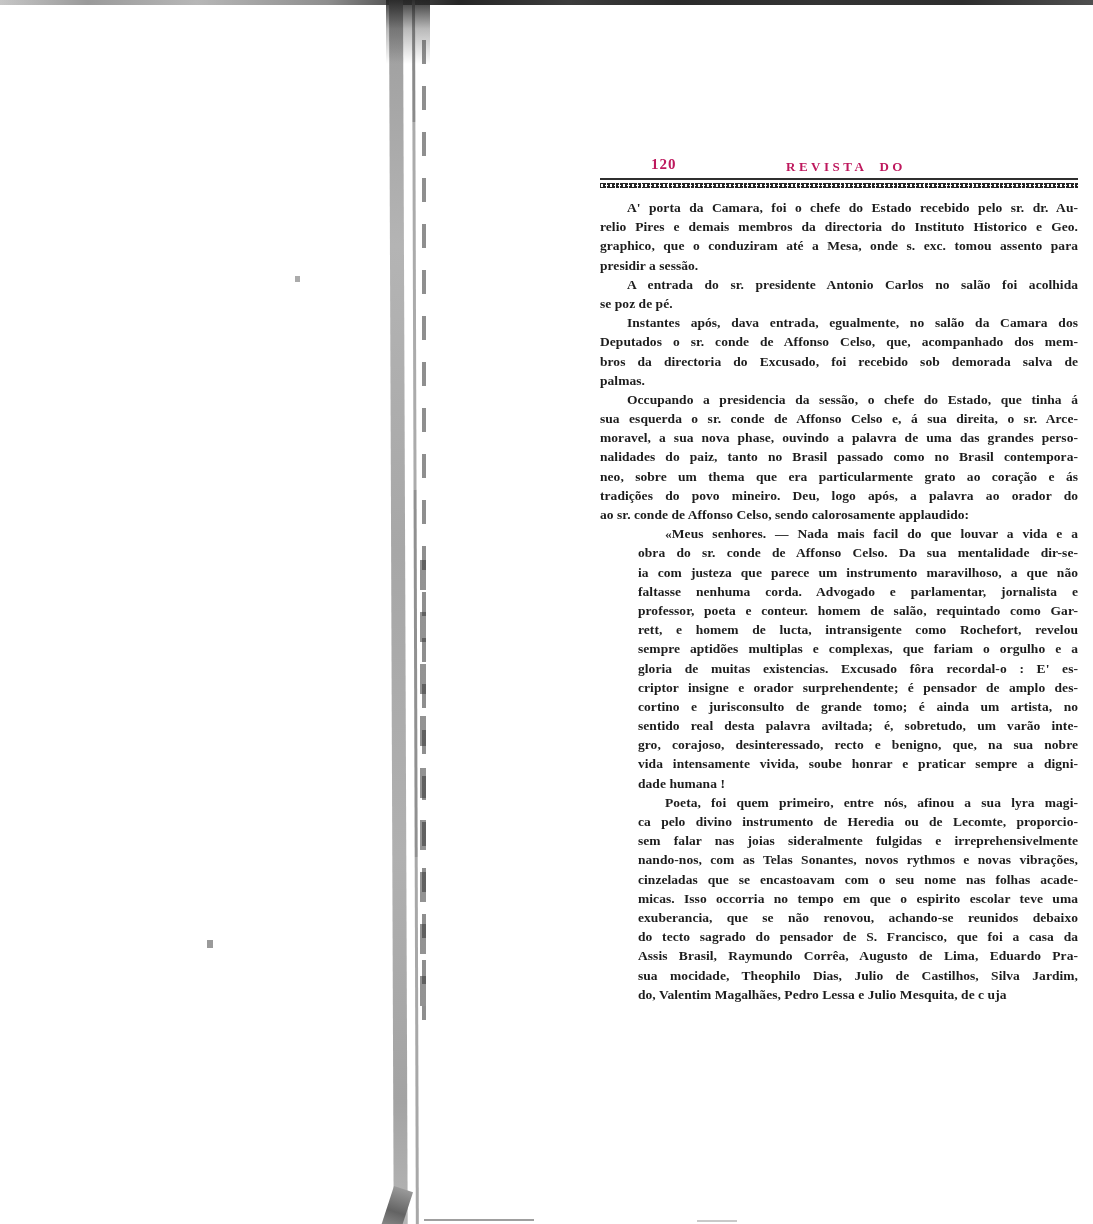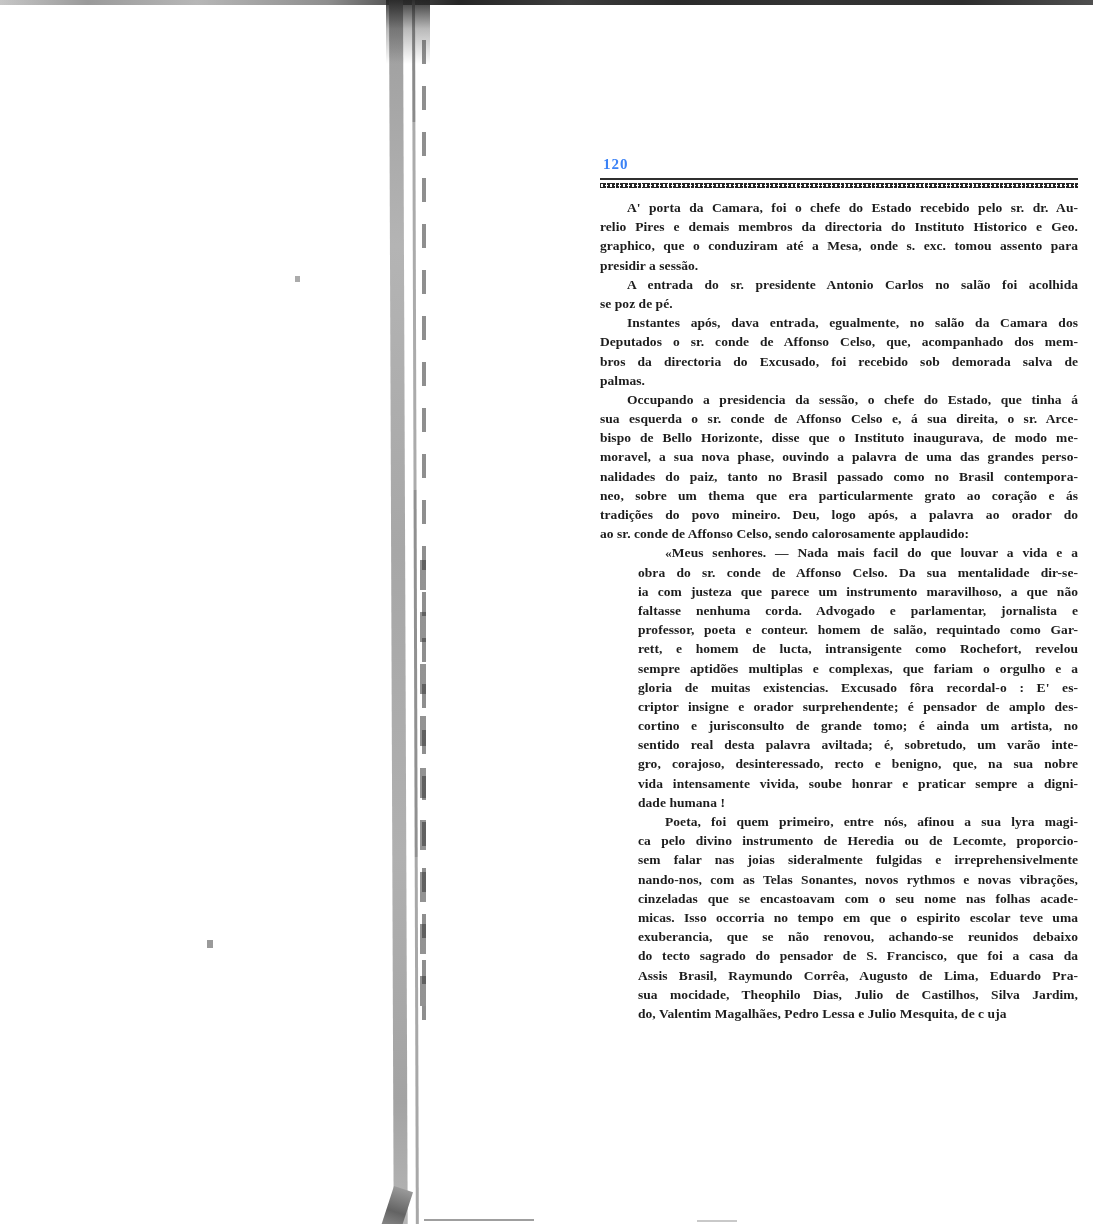--- a/index.html
+++ b/index.html
@@ -62,21 +62,21 @@
   .bottom-smudge-line-2 {
     position: absolute; left: 697px; top: 1220px; width: 40px; height: 2px;
     background: #c9c9c9;
   }
   .speck-1 { position: absolute; left: 295px; top: 276px; width: 5px; height: 6px; background: #ababab; }
   .speck-2 { position: absolute; left: 207px; top: 940px; width: 6px; height: 8px; background: #9a9a9a; }
 
   
   .page-text { position: absolute; left: 600px; top: 155px; width: 478px; }
 
-  .header-row { position: relative; height: 21px; color: #3b82f6; }
+  .header-row { position: relative; height: 21px; color: #be185d; margin-left: 48px; }
   .page-number {
     position: absolute; left: 3px; top: 1px;
     font-size: 15px; font-weight: bold; letter-spacing: 1px;
   }
   .title-center {
     position: absolute; left: 0; right: 0; top: 2px;
     text-align: center; padding-right: 34px;
   }
   .journal-title {
     font-size: 13px; font-weight: bold;
@@ -115,37 +115,39 @@
   <div class="gutter-cap"></div>
   <div class="gutter-elbow"></div>
   <div class="bottom-smudge-line-1"></div>
   <div class="bottom-smudge-line-2"></div>
   <div class="speck-1"></div>
   <div class="speck-2"></div>
 
   <div class="page-text">
     <div class="header-row">
       <span class="page-number">120</span>
+      <span class="title-center">
+        <span class="journal-title">REVISTA DO</span>
+      </span>
     </div>
     <div class="rule-thin"></div>
     <div class="rule-wavy"></div>
     <div class="text-body">
         <div class="tline first">A' porta da Camara, foi o chefe do Estado recebido pelo sr. dr. Au-</div>
         <div class="tline">relio Pires e demais membros da directoria do Instituto Historico e Geo.</div>
         <div class="tline">graphico, que o conduziram até a Mesa, onde s. exc. tomou assento para</div>
         <div class="tline last">presidir a sessão.</div>
         <div class="tline first">A entrada do sr. presidente Antonio Carlos no salão foi acolhida</div>
         <div class="tline last">se poz de pé.</div>
         <div class="tline first">Instantes após, dava entrada, egualmente, no salão da Camara dos</div>
         <div class="tline">Deputados o sr. conde de Affonso Celso, que, acompanhado dos mem-</div>
         <div class="tline">bros da directoria do Excusado, foi recebido sob demorada salva de</div>
         <div class="tline last">palmas.</div>
         <div class="tline first">Occupando a presidencia da sessão, o chefe do Estado, que tinha á</div>
         <div class="tline">sua esquerda o sr. conde de Affonso Celso e, á sua direita, o sr. Arce-</div>
-        <div class="tline">bispo de Bello Horizonte, disse que o Instituto inaugurava, de modo me-</div>
         <div class="tline">moravel, a sua nova phase, ouvindo a palavra de uma das grandes perso-</div>
         <div class="tline">nalidades do paiz, tanto no Brasil passado como no Brasil contempora-</div>
         <div class="tline">neo, sobre um thema que era particularmente grato ao coração e ás</div>
         <div class="tline">tradições do povo mineiro.  Deu, logo após, a palavra ao orador do</div>
         <div class="tline last">ao sr. conde de Affonso Celso, sendo calorosamente applaudido:</div>
         <div class="tline quote first">«Meus senhores. — Nada mais facil do que louvar a vida e a</div>
         <div class="tline quote">obra do sr. conde de Affonso Celso.  Da sua mentalidade dir-se-</div>
         <div class="tline quote">ia com justeza que parece um instrumento maravilhoso, a que não</div>
         <div class="tline quote">faltasse nenhuma corda.  Advogado e parlamentar, jornalista e</div>
         <div class="tline quote">professor, poeta e conteur. homem de salão, requintado como Gar-</div>

